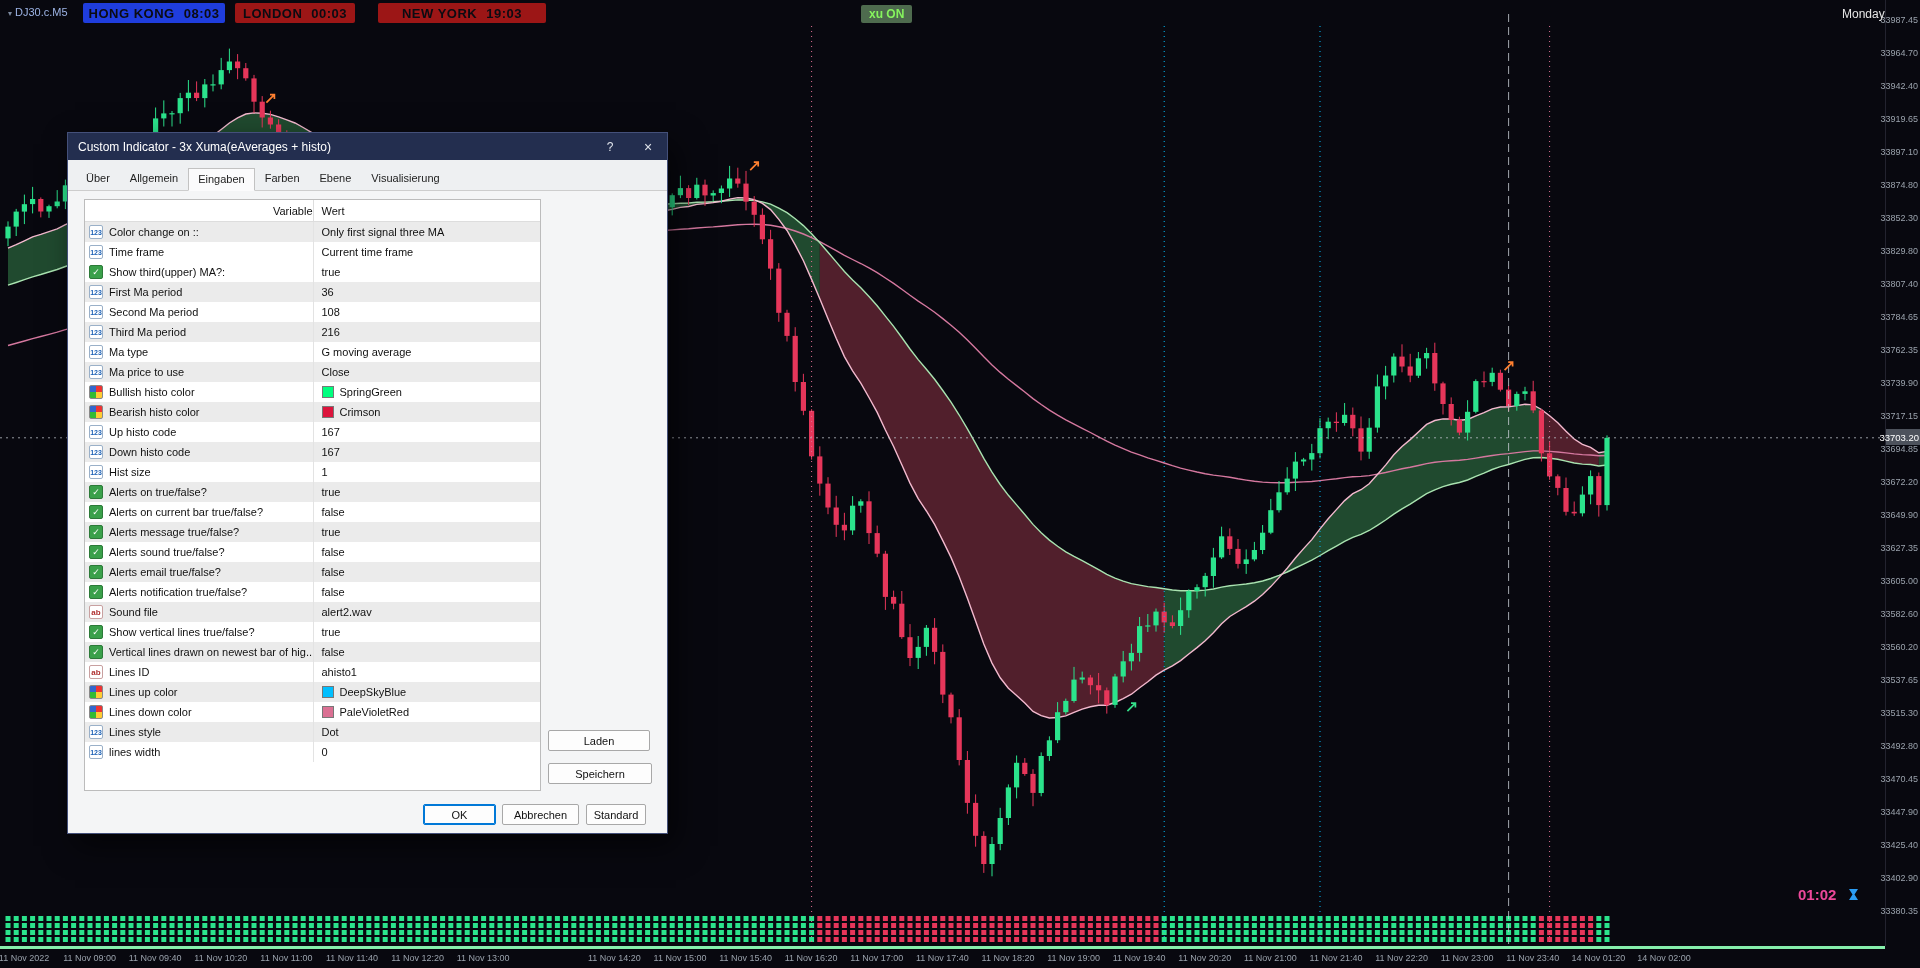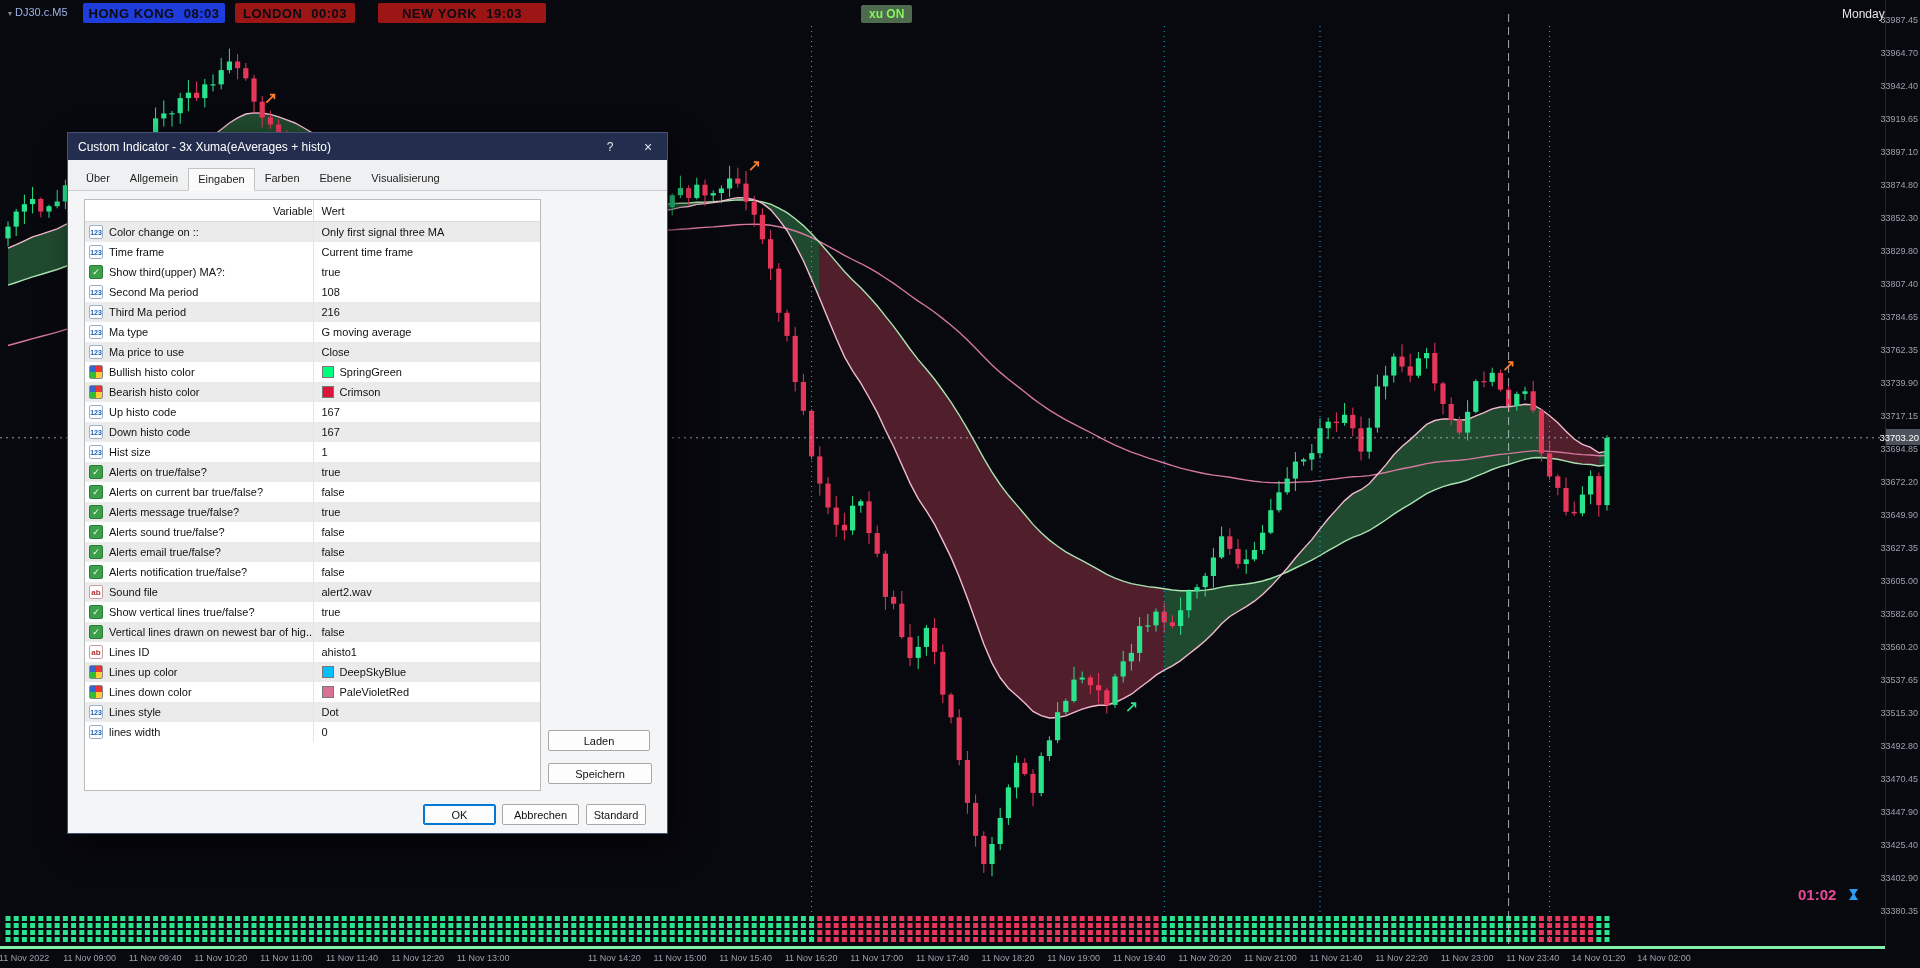--- a/index.html
+++ b/index.html
@@ -1192,20 +1192,29 @@
           </div>
           <div class="prow">
             <div class="pc1">
               <span class="ic ic-bool">✓</span>
               <span>Show third(upper) MA?:</span>
             </div>
             <div class="pc2">
               <span>true</span>
             </div>
           </div>
+          <div class="prow alt">
+            <div class="pc1">
+              <span class="ic ic-num">123</span>
+              <span>First Ma period</span>
+            </div>
+            <div class="pc2">
+              <span>36</span>
+            </div>
+          </div>
           <div class="prow">
             <div class="pc1">
               <span class="ic ic-num">123</span>
               <span>Second Ma period</span>
             </div>
             <div class="pc2">
               <span>108</span>
             </div>
           </div>
           <div class="prow alt">

